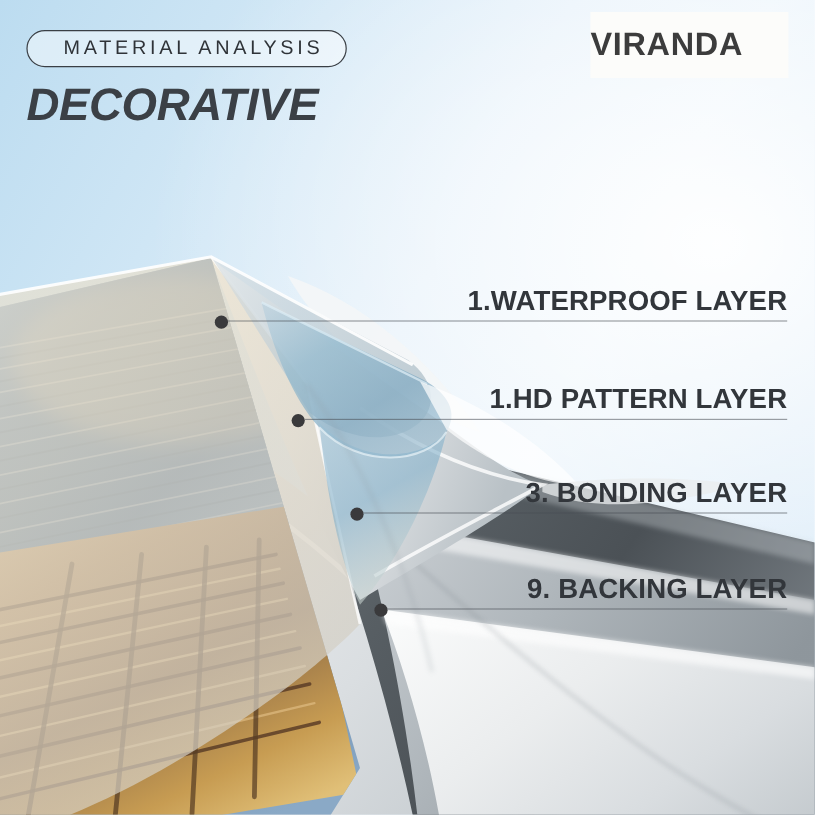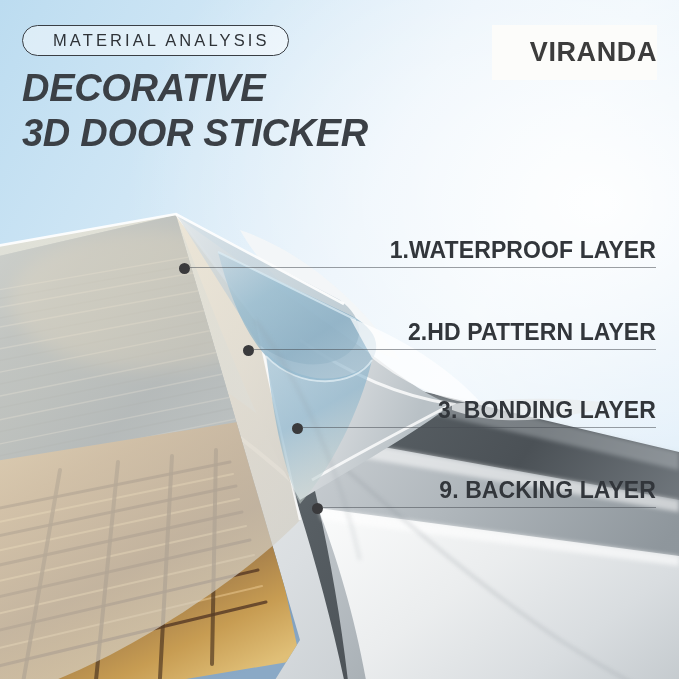--- a/index.html
+++ b/index.html
@@ -52,27 +52,27 @@
     line-height: 45px;
     letter-spacing: -0.3px;
     white-space: nowrap;
     font-style: italic;
   }
   .headline .l2 { display:block; }
 
   .logo-box {
     position: absolute;
     right: 22px;
-    top: 25px;
+    top: 10px;
     width: 165px;
     height: 55px;
     background: #fcfcfa;
     display: flex;
     align-items: center;
-    justify-content: flex-end;
+    justify-content: flex-start;
   }
   .logo-box span {
     font-size: 27px;
     font-weight: bold;
     letter-spacing: 0.6px;
     color: #3c3c3c;
   }
 
   
   #art {
@@ -345,36 +345,35 @@
 
     </g>
   </svg>
 
   <div class="pill">
     <span>MATERIAL ANALYSIS</span>
   </div>
 
   <div class="headline">
     <span>DECORATIVE</span>
-    <span class="l2">3D DOOR STICKER</span>
   </div>
 
   <div class="logo-box">
     <span>VIRANDA</span>
   </div>
 
   <div id="callouts">
       <div class="callout" style="left: 190px; top: 228px; width: 466px; height: 40px;">
         <div class="rule" style="width: 466px;"></div>
         <div class="lbl">1.WATERPROOF LAYER</div>
       </div>
       <div class="dot" style="left: 179px; top: 263px; background: rgb(58, 58, 60);"></div>
       <div class="callout" style="left: 254px; top: 310px; width: 402px; height: 40px;">
         <div class="rule" style="width: 402px;"></div>
-        <div class="lbl">2.HD PATTERN LAYER</div>
+        <div class="lbl">1.HD PATTERN LAYER</div>
       </div>
       <div class="dot" style="left: 243px; top: 345px; background: rgb(58, 58, 60);"></div>
       <div class="callout" style="left: 303px; top: 388px; width: 353px; height: 40px;">
         <div class="rule" style="width: 353px;"></div>
         <div class="lbl">3. BONDING LAYER</div>
       </div>
       <div class="dot" style="left: 292px; top: 423px; background: rgb(58, 58, 60);"></div>
       <div class="callout" style="left: 323px; top: 468px; width: 333px; height: 40px;">
         <div class="rule" style="width: 333px;"></div>
         <div class="lbl">9. BACKING LAYER</div>

